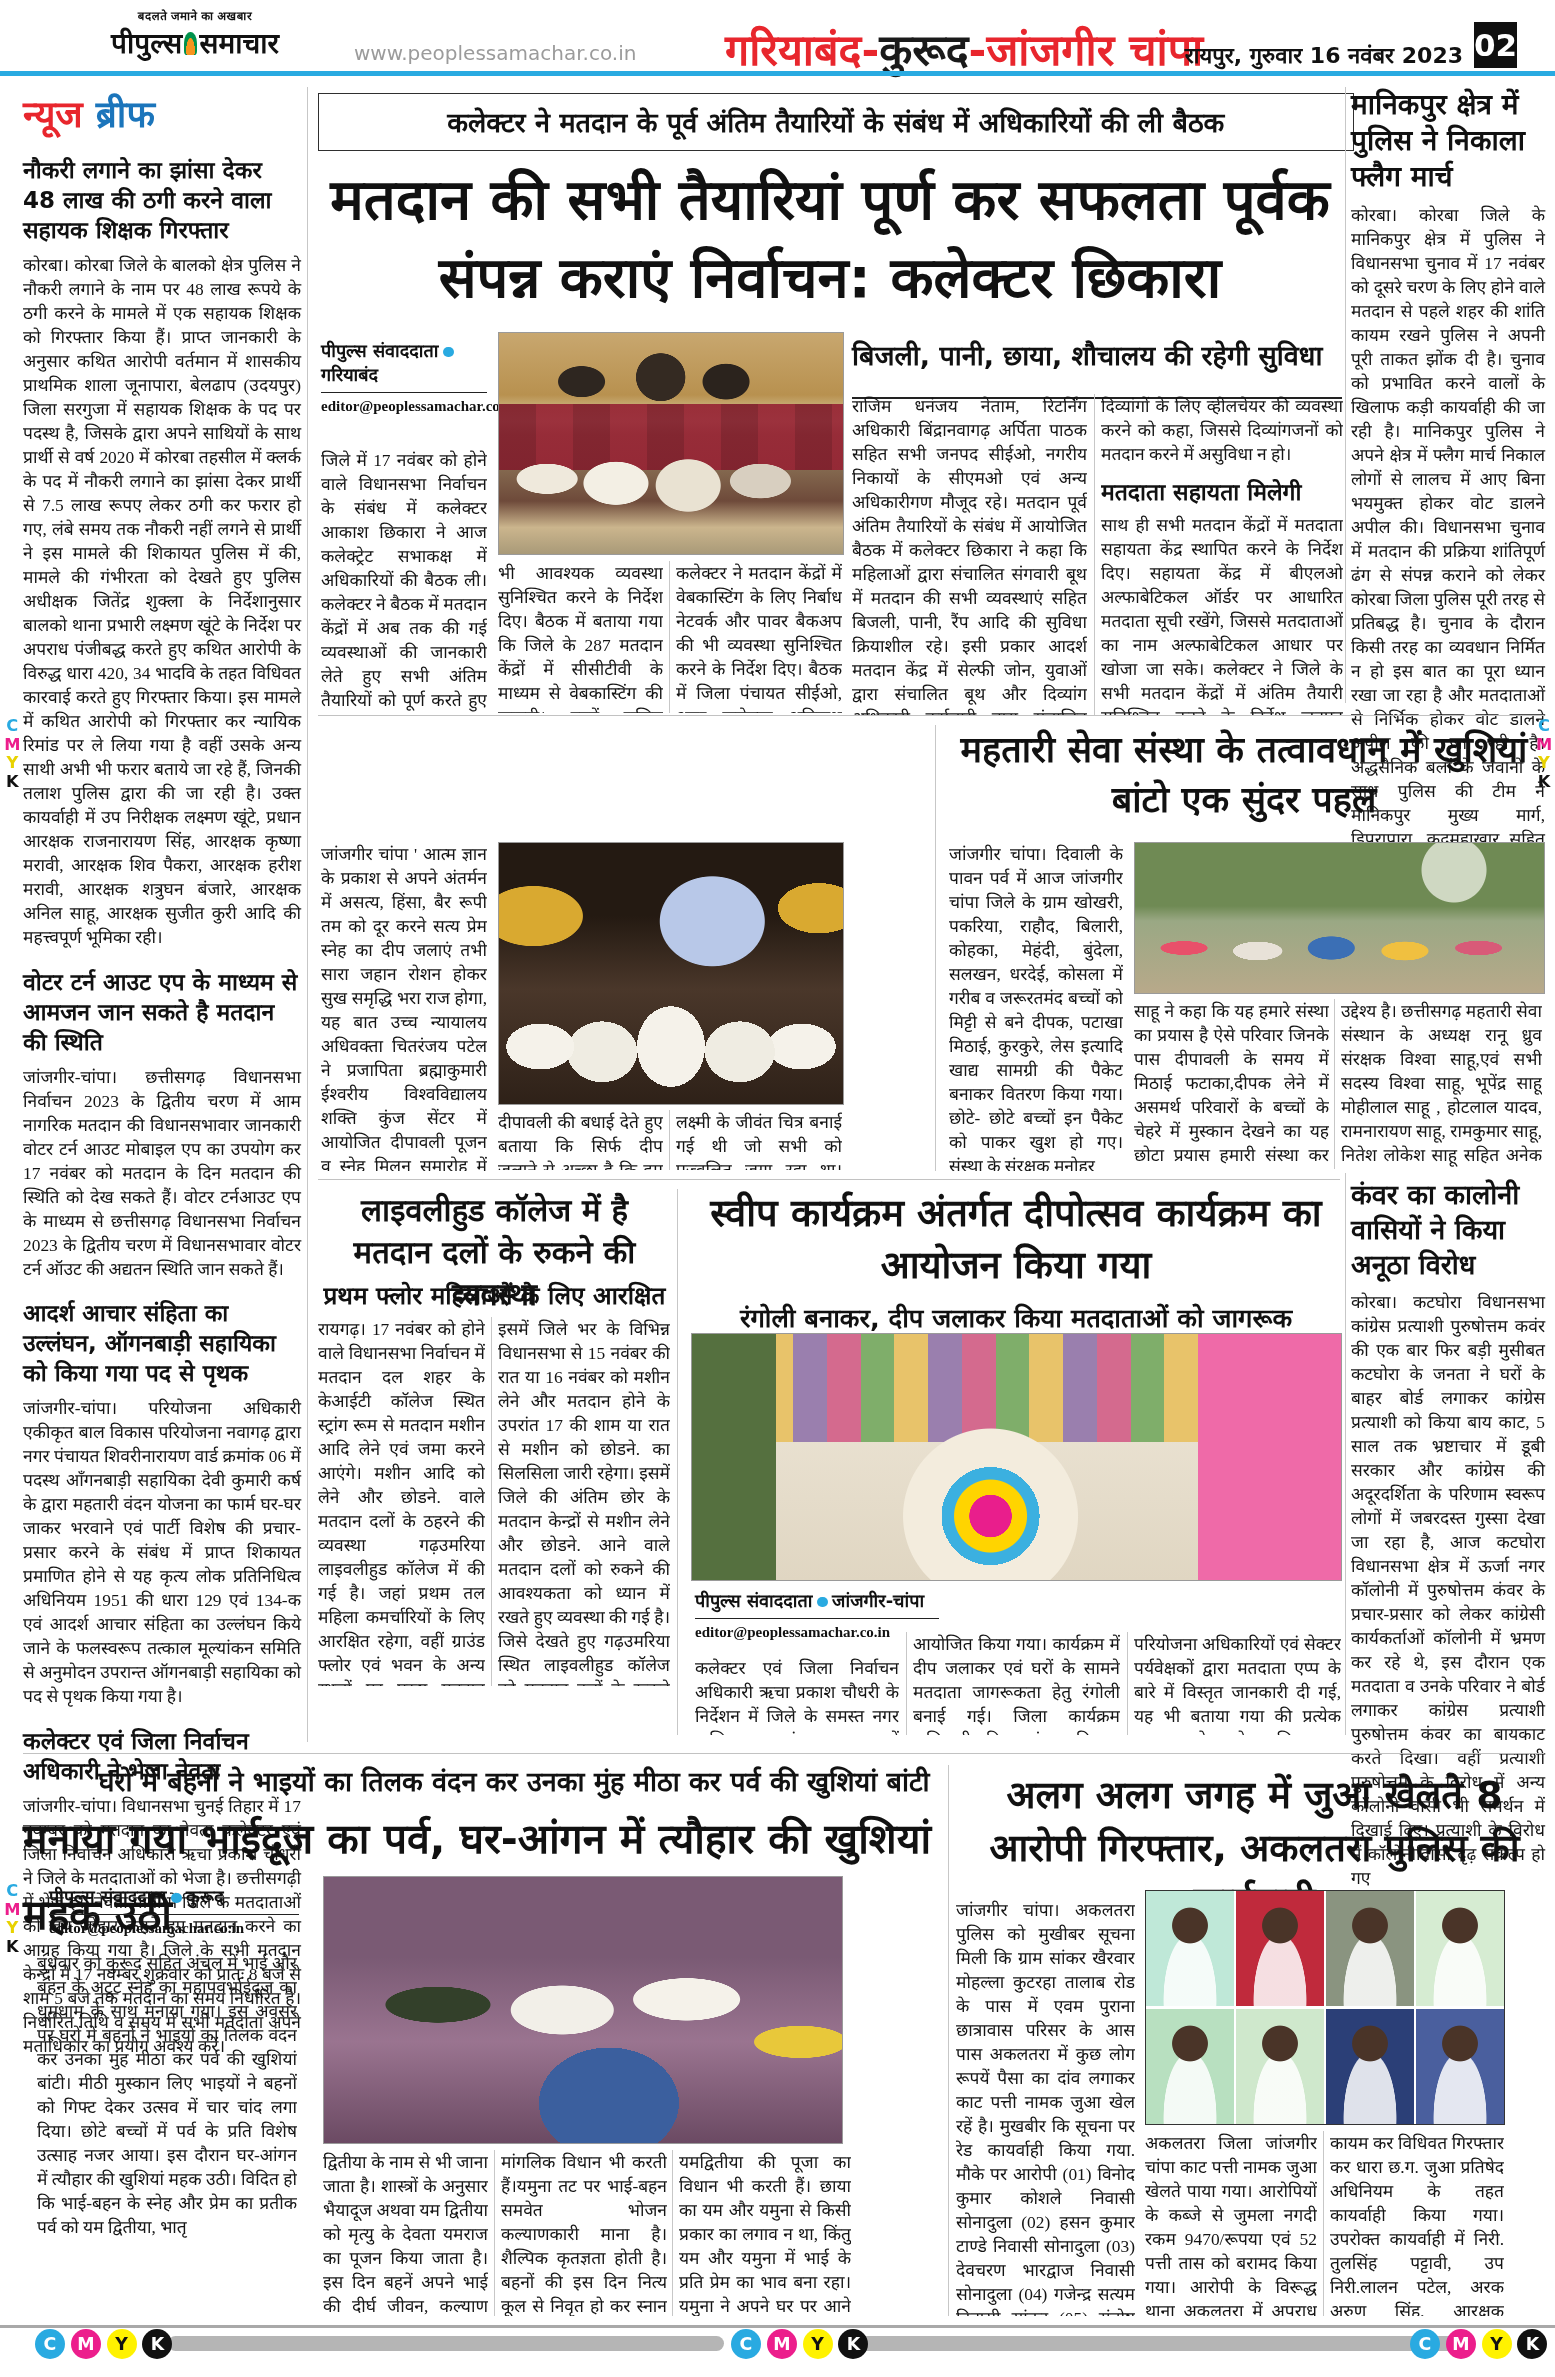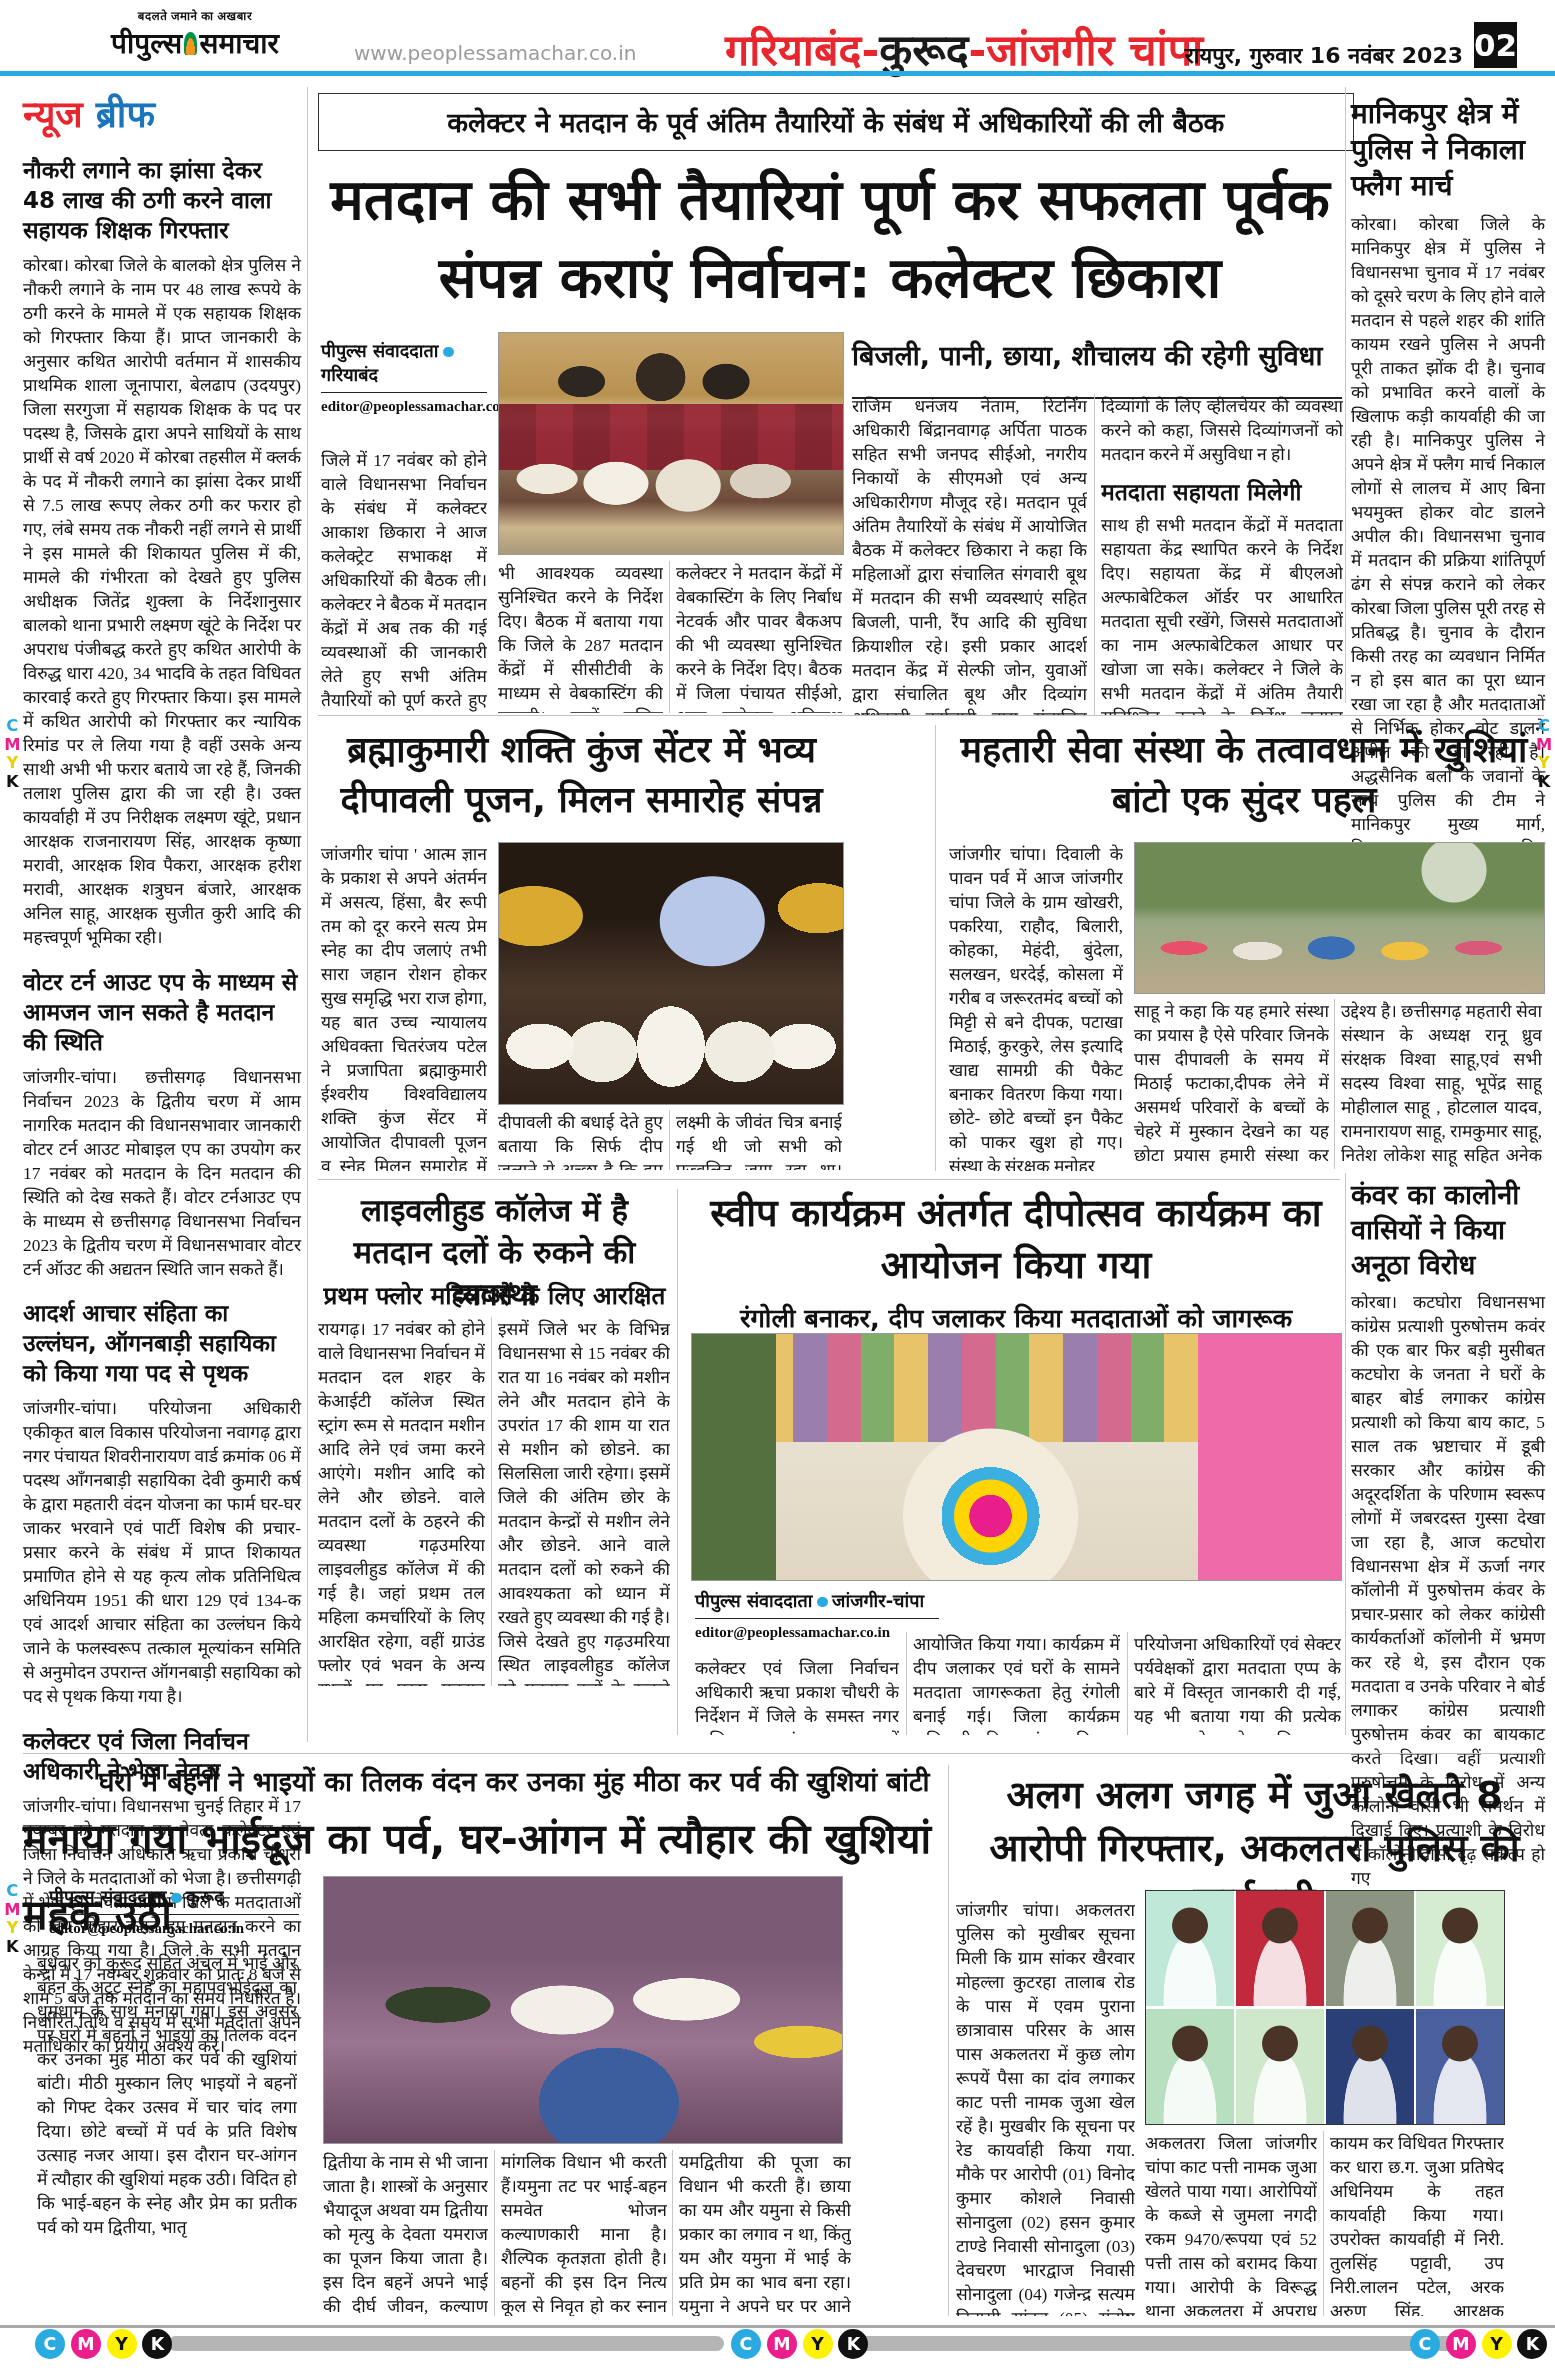--- a/index.html
+++ b/index.html
@@ -145,28 +145,27 @@
   <div class="a sub1" style="left:852px;top:336px;width:490px;">बिजली, पानी, छाया, शौचालय की रहेगी सुविधा</div>
   <div class="a j" style="left:852px;top:394px;width:235px;height:321px;overflow:hidden;">राजिम धनंजय नेताम, रिटर्निंग अधिकारी बिंद्रानवागढ़ अर्पिता पाठक सहित सभी जनपद सीईओ, नगरीय निकायों के सीएमओ एवं अन्य अधिकारीगण मौजूद रहे। मतदान पूर्व अंतिम तैयारियों के संबंध में आयोजित बैठक में कलेक्टर छिकारा ने कहा कि महिलाओं द्वारा संचालित संगवारी बूथ में मतदान की सभी व्यवस्थाएं सहित बिजली, पानी, रैंप आदि की सुविधा क्रियाशील रहे। इसी प्रकार आदर्श मतदान केंद्र में सेल्फी जोन, युवाओं द्वारा संचालित बूथ और दिव्यांग अधिकारी कर्मचारी द्वारा संचालित मतदान केंद्र में भी सभी अंतिम तैयारी सुनिश्चित करने को कहा। उन्होंने सभी मतदान केंद्रों में</div>
   <div class="vr" style="left:1094px;top:394px;height:321px;"></div>
   <div class="a" style="left:1101px;top:394px;width:242px;height:321px;overflow:hidden;">
     <div class="j">दिव्यांगों के लिए व्हीलचेयर की व्यवस्था करने को कहा, जिससे दिव्यांगजनों को मतदान करने में असुविधा न हो।</div>
     <div class="sub2">मतदाता सहायता मिलेगी</div>
     <div class="j">साथ ही सभी मतदान केंद्रों में मतदाता सहायता केंद्र स्थापित करने के निर्देश दिए। सहायता केंद्र में बीएलओ अल्फाबेटिकल ऑर्डर पर आधारित मतदाता सूची रखेंगे, जिससे मतदाताओं का नाम अल्फाबेटिकल आधार पर खोजा जा सके। कलेक्टर ने जिले के सभी मतदान केंद्रों में अंतिम तैयारी सुनिश्चित करने के निर्देश जनपद पंचायत एवं नगरीय निकाय के अधिकारियों को दिए।</div>
   </div>
 
   <div class="vr" style="left:1345px;top:87px;height:616px;"></div>
-  <div class="a" style="left:1351px;top:87px;width:194px;margin-top:9px;">
+  <div class="a" style="left:1351px;top:87px;width:194px;">
     <div class="sechead" style="font-size:28px;line-height:36px;text-align:left;">मानिकपुर क्षेत्र में पुलिस ने निकाला फ्लैग मार्च</div>
     <div class="j" style="margin-top:8.1px;">कोरबा। कोरबा जिले के मानिकपुर क्षेत्र में पुलिस ने विधानसभा चुनाव में 17 नवंबर को दूसरे चरण के लिए होने वाले मतदान से पहले शहर की शांति कायम रखने पुलिस ने अपनी पूरी ताकत झोंक दी है। चुनाव को प्रभावित करने वालों के खिलाफ कड़ी कायर्वाही की जा रही है। मानिकपुर पुलिस ने अपने क्षेत्र में फ्लैग मार्च निकाल लोगों से लालच में आए बिना भयमुक्त होकर वोट डालने अपील की। विधानसभा चुनाव में मतदान की प्रक्रिया शांतिपूर्ण ढंग से संपन्न कराने को लेकर कोरबा जिला पुलिस पूरी तरह से प्रतिबद्ध है। चुनाव के दौरान किसी तरह का व्यवधान निर्मित न हो इस बात का पूरा ध्यान रखा जा रहा है और मतदाताओं से निर्भिक होकर वोट डालने अपील की जा रही है। अद्धसैनिक बलों के जवानों के साथ पुलिस की टीम ने मानिकपुर मुख्य मार्ग, डिपरापारा, कदमहाखार सहित पूरे क्षेत्र का भ्रमण किया।</div>
   </div>
 
   <div class="hrg" style="left:318px;top:715px;width:1226px;"></div>
 
-  <div class="a sechead" style="left:318px;top:725px;width:527px;font-size:36px;line-height:50px;">ब्रह्माकुमारी शक्ति कुंज सेंटर में भव्य दीपावली पूजन, मिलन समारोह  संपन्न</div>
   <div class="a j" style="left:321px;top:842px;width:166px;height:329px;overflow:hidden;">जांजगीर चांपा ' आत्म ज्ञान के प्रकाश से अपने अंतर्मन में असत्य, हिंसा, बैर रूपी तम को दूर करने सत्य प्रेम स्नेह का दीप जलाएं तभी सारा जहान रोशन होकर सुख समृद्धि भरा राज होगा, यह बात उच्च न्यायालय अधिवक्ता चितरंजय पटेल ने प्रजापिता ब्रह्माकुमारी ईश्वरीय विश्वविद्यालय शक्ति कुंज सेंटर में आयोजित दीपावली पूजन व स्नेह मिलन समारोह में कही। इस अवसर पर ब्रह्माकुमारी बहनों ने सभी को दिवाली की शुभकामनाएं दी। इन पलों में ब्रह्माकुमारी बहन राज ने सभी का आभार व्यक्त किया। भाइयों के साथ सभी बहनों ने दीप जलाकर खुशहाली की कामना की। संचालिका ब्रह्माकुमारी बहन तुलसी ने</div>
   <div class="photo" id="bphoto" style="left:498px;top:842px;width:344px;height:261px;"></div>
   <div class="a j" style="left:498px;top:1110px;width:165px;height:60px;overflow:hidden;">दीपावली की बधाई देते हुए बताया कि सिर्फ दीप जलाने से अच्छा है कि हम सब जीवन में आत्म ज्ञान रूपी दीपक को जलाएं और परमात्मा के साथ सबके जीवन को अंधकार दूर कर कोहिनूर बना सकें। भाइयों की ओर से बहनों को पर्व की बधाइयां दी।</div>
   <div class="vr" style="left:669px;top:1110px;height:60px;"></div>
   <div class="a j" style="left:676px;top:1110px;width:166px;height:60px;overflow:hidden;">लक्ष्मी के जीवंत चित्र बनाई गई थी जो सभी को प्रज्वलित जगा रहा था। वहां उपस्थित सभी ने दीप प्रज्वलित कर रोशनी की गई एवं दीपावली की भीम प्रसाद ग्रहण कर सबके परस्पर दीप पर्व की बधाइयां दी।</div>
 
   <div class="vr" style="left:935px;top:725px;height:446px;"></div>
   <div class="a sechead" style="left:943px;top:725px;width:602px;font-size:36px;line-height:50px;">महतारी सेवा संस्था के तत्वावधान में खुशियां बांटो एक सुंदर पहल</div>
   <div class="a j" style="left:949px;top:842px;width:174px;height:329px;overflow:hidden;">जांजगीर चांपा। दिवाली के पावन पर्व में आज जांजगीर चांपा जिले के ग्राम खोखरी, पकरिया, राहौद, बिलारी, कोहका, मेहंदी, बुंदेला, सलखन, धरदेई, कोसला में गरीब व जरूरतमंद बच्चों को मिट्टी से बने दीपक, पटाखा मिठाई, कुरकुरे, लेस इत्यादि खाद्य सामग्री की पैकेट बनाकर वितरण किया गया।छोटे- छोटे बच्चों इन पैकेट को पाकर खुश हो गए। संस्था के संरक्षक मनोहर</div>
   <div class="photo" id="cphoto" style="left:1134px;top:842px;width:409px;height:150px;"></div>

